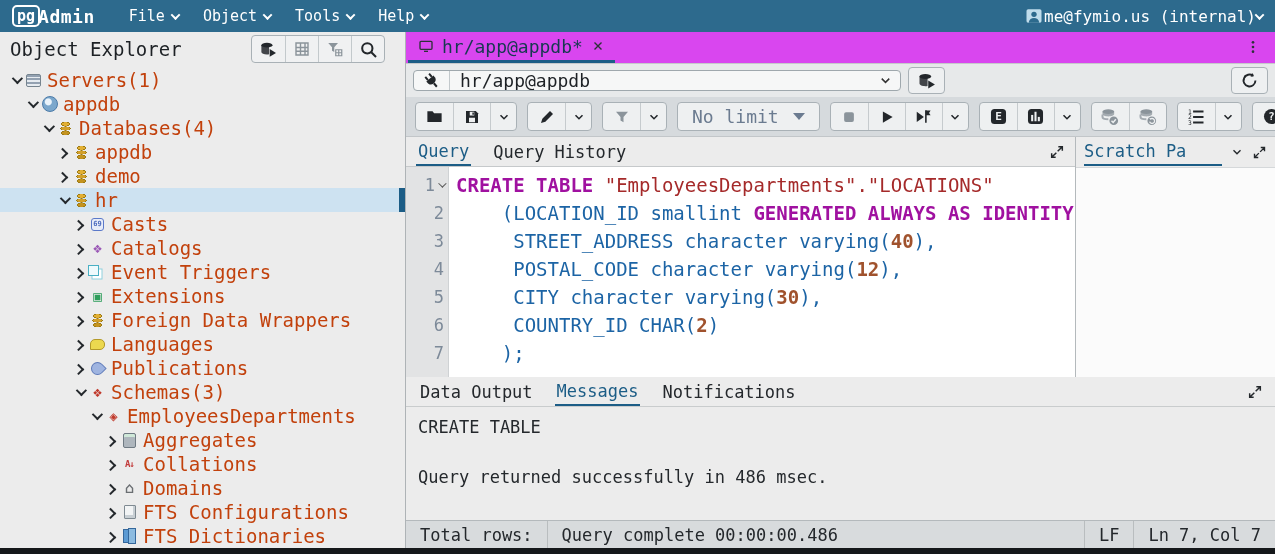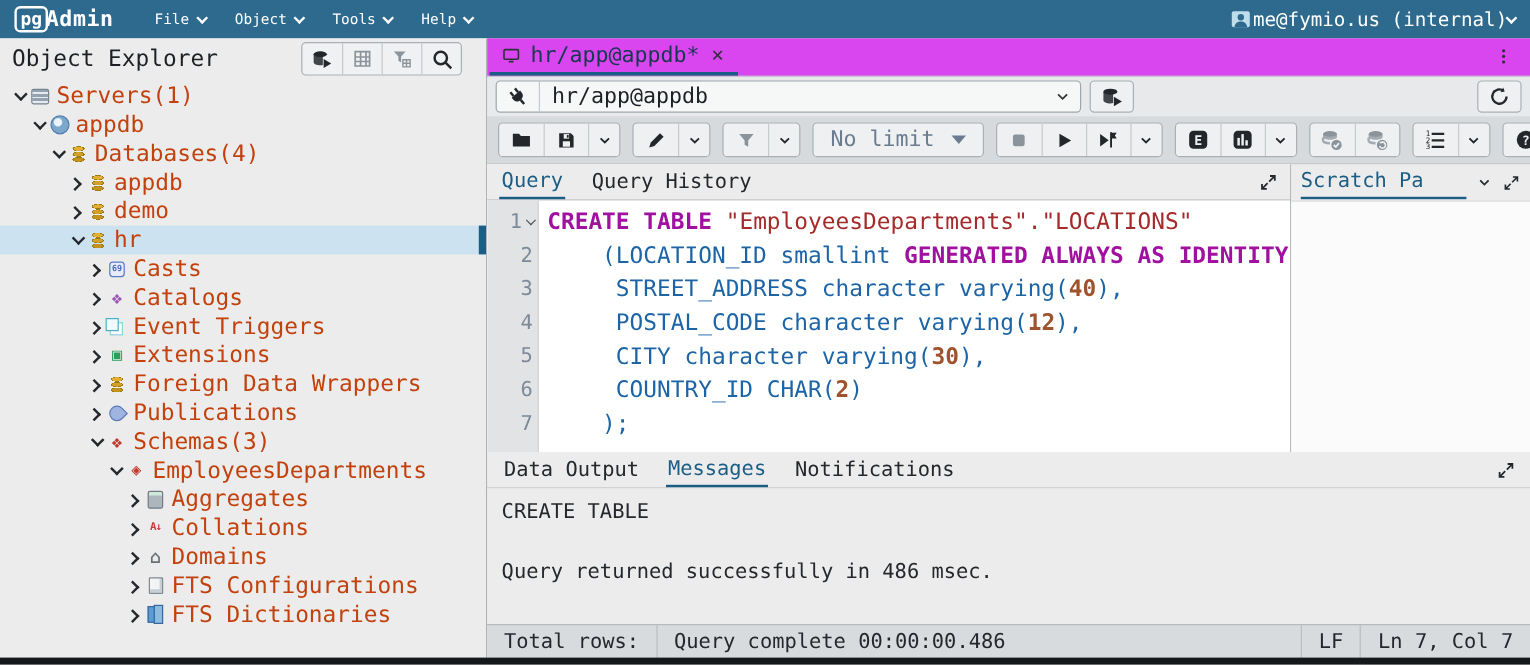--- a/index.html
+++ b/index.html
@@ -5,21 +5,21 @@
   * { margin:0; padding:0; box-sizing:border-box; }
   html,body { width:1275px; height:554px; overflow:hidden;
     font-family:"DejaVu Sans Mono","Liberation Mono",monospace; background:#ececec; }
   .window { width:1275px; height:554px; display:flex; flex-direction:column; background:#ececec; }
 
   
   .menubar { height:32px; background:#2d6a8d; display:flex; align-items:center; padding:0 12px; flex:none; }
   .logo { display:flex; align-items:center; margin-right:22px; }
   .logo-pg { color:#fff; font-weight:bold; font-size:15px; border:2px solid #fff; border-radius:5px; padding:0 3px; line-height:18px; }
   .logo-admin { color:#fff; font-weight:bold; font-size:18px; letter-spacing:0.5px; margin-left:-2px; }
-  .menu-item { color:#fff; font-size:12px; display:flex; align-items:center; gap:7px; padding:0 12px; height:100%; cursor:default; }
+  .menu-item { color:#fff; font-size:15px; display:flex; align-items:center; gap:7px; padding:0 12px; height:100%; cursor:default; }
   .mchev { width:7px; height:7px; border-right:2px solid #fff; border-bottom:2px solid #fff; transform:rotate(45deg) translate(-1px,-1px); }
   .menubar .spacer { flex:1; }
   .user-chip { color:#ffffff; font-size:16px; display:flex; align-items:center; gap:0; }
   .user-chip .icn svg { display:block; }
 
   
   .main { flex:1; display:flex; min-height:0; }
 
   
   .explorer { width:406px; flex:none; display:flex; flex-direction:column; border-right:1px solid #aeb3b6; background:#ececec; }
@@ -67,21 +67,21 @@
   
   .workspace { flex:1; min-width:0; display:flex; flex-direction:column; }
 
   .tabbar { height:32px; background:#d946ef; border-bottom:1px solid #c6c9cb; display:flex; align-items:flex-end; padding:0 8px 0 2px; flex:none; }
   .doc-tab { display:flex; align-items:center; gap:8px; height:31px; padding:0 10px; border-bottom:3px solid #1c5d86; color:#163950; font-size:18px; }
   .doc-tab .icn, .tabbar .icn { color:#2c3238; }
   .tabbar .spacer { flex:1; }
   .kebab-btn { width:28px; height:28px; display:flex; align-items:center; justify-content:center; color:#2c3238; margin-bottom:2px; }
 
   .connbar { height:33px; background:#e7e9ea; display:flex; align-items:center; padding:0 7px; gap:7px; flex:none; }
-  .conn-control { height:27px; width:488px; background:#f6f7f7; border:1px solid #9fa8ad; border-radius:4px; display:flex; align-items:center; overflow:hidden; }
+  .conn-control { height:21px; width:488px; background:#f6f7f7; border:1px solid #9fa8ad; border-radius:4px; display:flex; align-items:center; overflow:hidden; }
   .conn-plug { width:36px; height:100%; display:flex; align-items:center; justify-content:center; border-right:1px solid #c3c9cc; color:#23272b; }
   .conn-label { flex:1; font-size:18px; color:#1d2125; padding:0 10px; }
   .conn-chev { width:30px; display:flex; align-items:center; justify-content:center; color:#333; }
   .mini-btn { height:27px; width:37px; background:#eef0f1; border:1px solid #a9b1b6; border-radius:4px; display:flex; align-items:center; justify-content:center; color:#23272b; }
   .connbar .spacer { flex:1; }
 
   .toolbar { height:40px; background:#d6dadd; border-bottom:1px solid #c2c6c9; display:flex; align-items:center; padding:0 9px; gap:10px; flex:none; }
   .tgroup { display:flex; height:29px; background:#eef0f1; border:1px solid #a9b1b6; border-radius:4px; overflow:hidden; flex:none; }
   .tbtn { width:37px; height:100%; display:flex; align-items:center; justify-content:center; color:#23272b; border-left:1px solid #c6cbce; }
   .tbtn:first-child { border-left:none; }
@@ -280,20 +280,27 @@
             </span>
             <span class="ti ti-extension-icon">▣</span>
             <span class="tlabel">Extensions</span>
           </div>
           <div class="trow" style="padding-left: 72px;">
             <span class="crtbox">
               <span class="crt right"></span>
             </span>
             <span class="ti ti-fdw-icon"></span>
             <span class="tlabel">Foreign Data Wrappers</span>
+          </div>
+          <div class="trow" style="padding-left: 72px;">
+            <span class="crtbox">
+              <span class="crt right"></span>
+            </span>
+            <span class="ti ti-language-icon"></span>
+            <span class="tlabel">Languages</span>
           </div>
           <div class="trow" style="padding-left: 72px;">
             <span class="crtbox">
               <span class="crt right"></span>
             </span>
             <span class="ti ti-publication-icon"></span>
             <span class="tlabel">Publications</span>
           </div>
           <div class="trow" style="padding-left: 72px;">
             <span class="crtbox">

